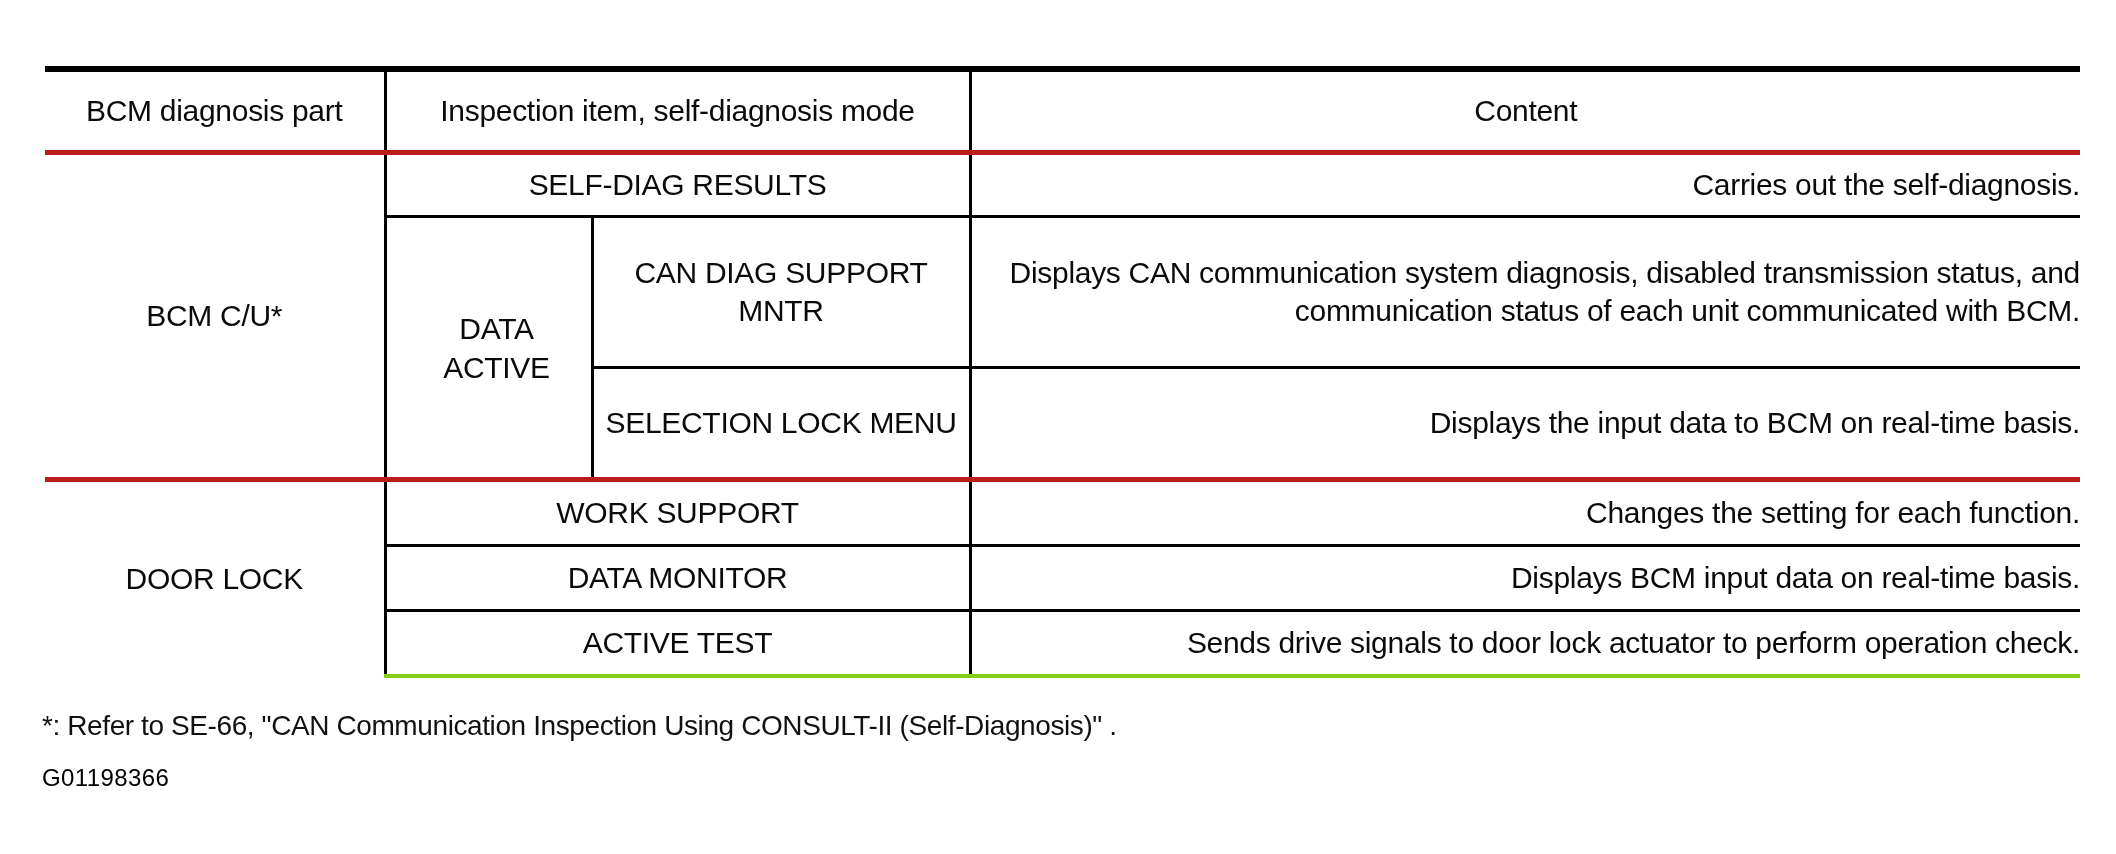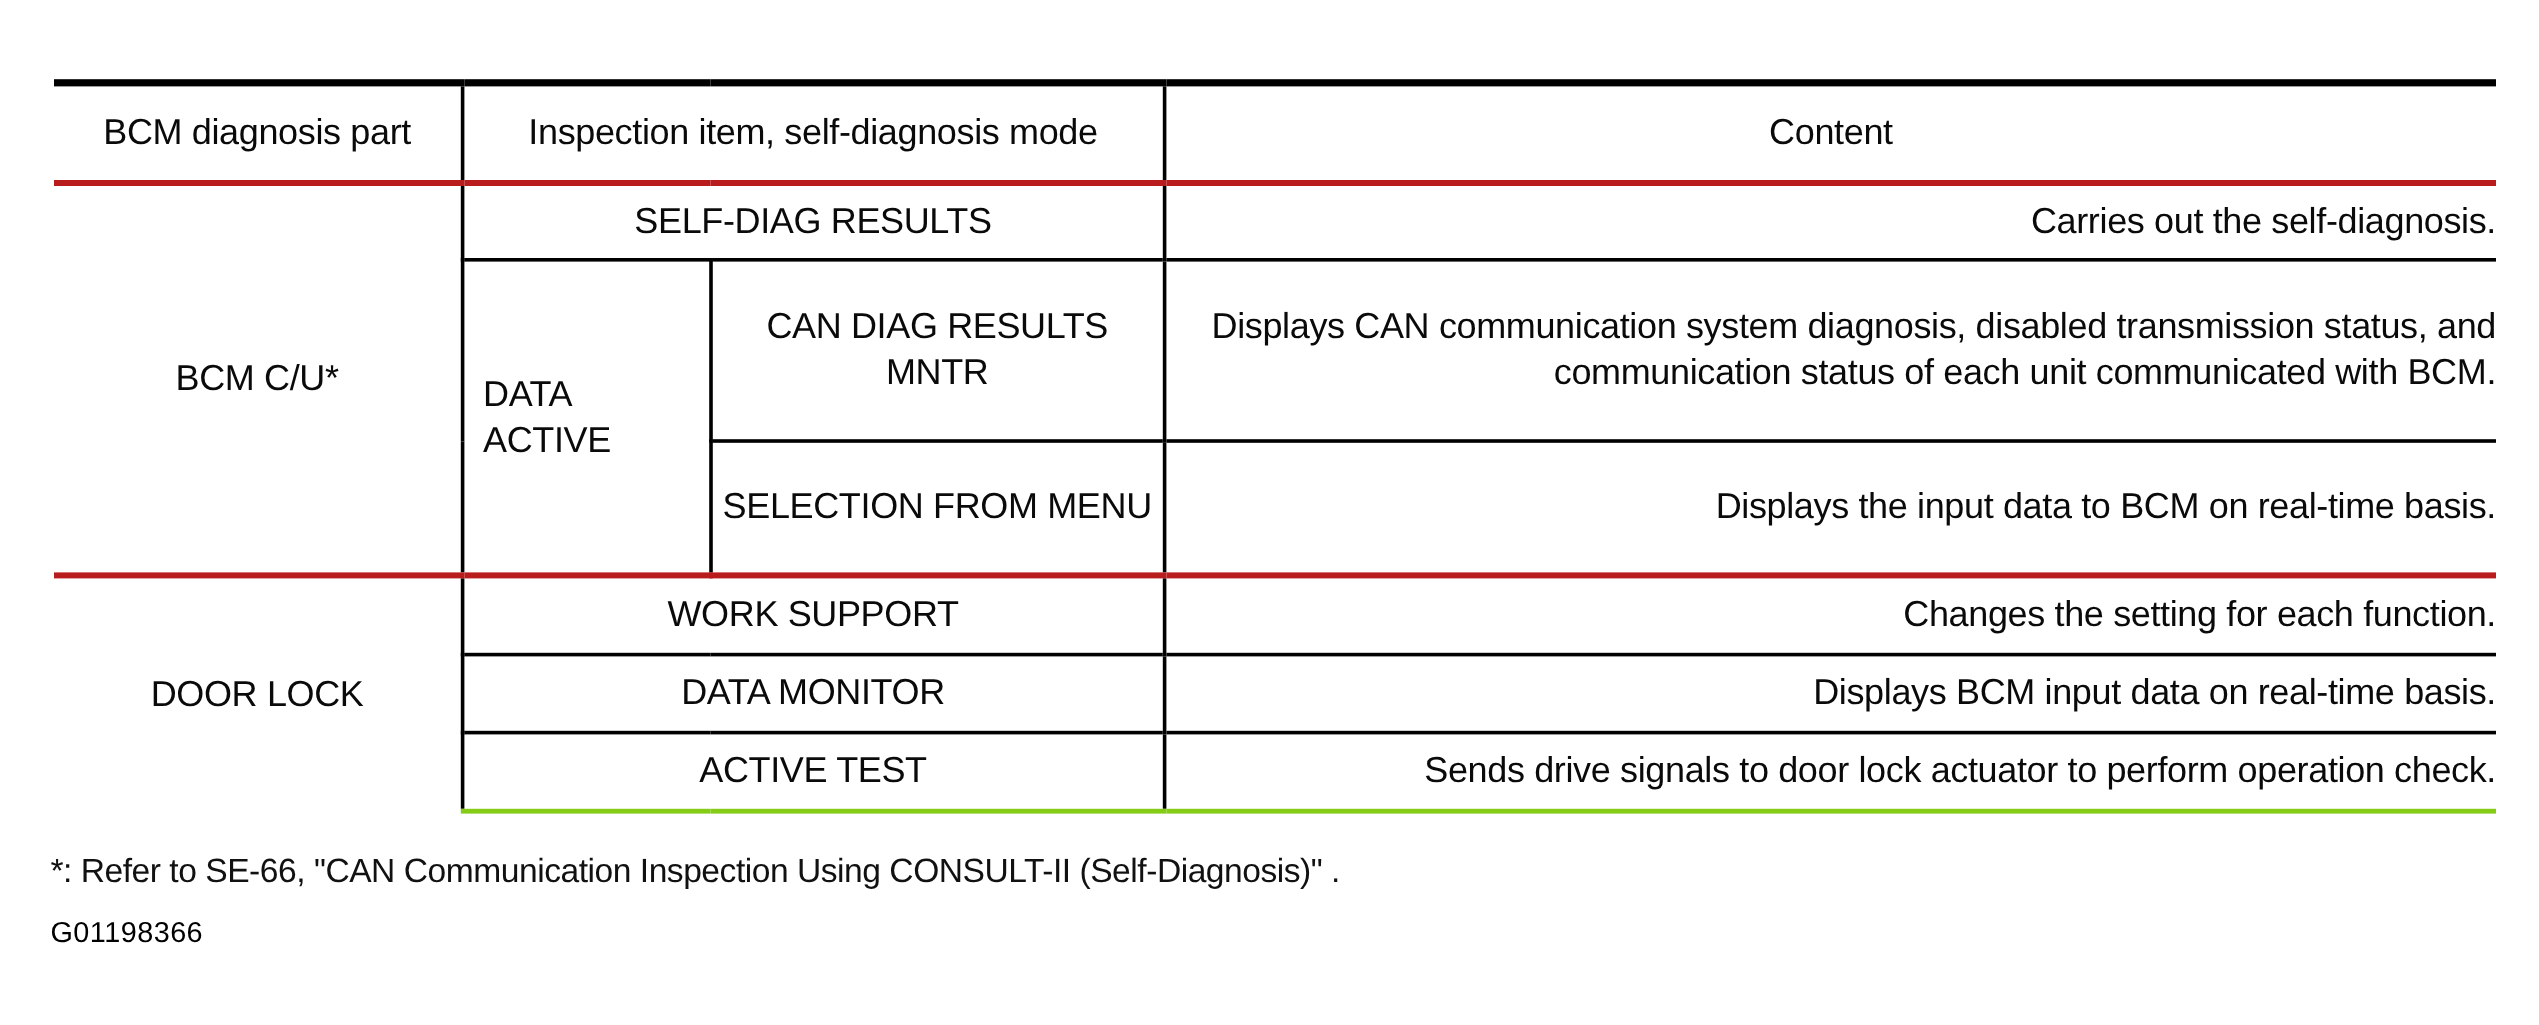--- a/index.html
+++ b/index.html
@@ -63,21 +63,21 @@
   .hdr-cell { height: 78px; }
 
   
   .content-cell {
     padding: 10px 12px 10px 16px;
     text-align: right;
   }
 
   .stack-label {
     display: block;
-    text-align: left;
+    text-align: center;
     padding-left: 16px;
     line-height: 1.30;
   }
 
   
   #footnote {
     position: absolute;
     left: 42px;
     top: 710px;
     font-size: 28px;
@@ -119,26 +119,26 @@
         <td class="rule-bold c-center vline-r" rowspan="3">BCM C/U*</td>
         <td class="rule-bold c-center vline-r" colspan="2" style="height:60px;">SELF-DIAG RESULTS</td>
         <td class="rule-bold content-cell">Carries out the self-diagnosis.</td>
       </tr>
 
       <tr>
         <td class="rule-thin vline-r" rowspan="2">
           <span class="stack-label">DATA</span>
           <span class="stack-label">ACTIVE</span>
         </td>
-        <td class="rule-thin c-center vline-r" style="height:148px;">CAN DIAG RESULTS MNTR</td>
+        <td class="rule-thin c-center vline-r" style="height:148px;">CAN DIAG SUPPORT MNTR</td>
         <td class="rule-thin content-cell">Displays CAN communication system diagnosis, disabled transmission status, and communication status of each unit communicated with BCM.</td>
       </tr>
 
       <tr>
-        <td class="rule-thin c-center vline-r" style="height:108px;">SELECTION FROM MENU</td>
+        <td class="rule-thin c-center vline-r" style="height:108px;">SELECTION LOCK MENU</td>
         <td class="rule-thin content-cell">Displays the input data to BCM on real-time basis.</td>
       </tr>
 
       <tr>
         <td class="rule-bold c-center vline-r" rowspan="3">DOOR LOCK</td>
         <td class="rule-bold c-center vline-r" colspan="2" style="height:62px;">WORK SUPPORT</td>
         <td class="rule-bold content-cell">Changes the setting for each function.</td>
       </tr>
 
       <tr>

